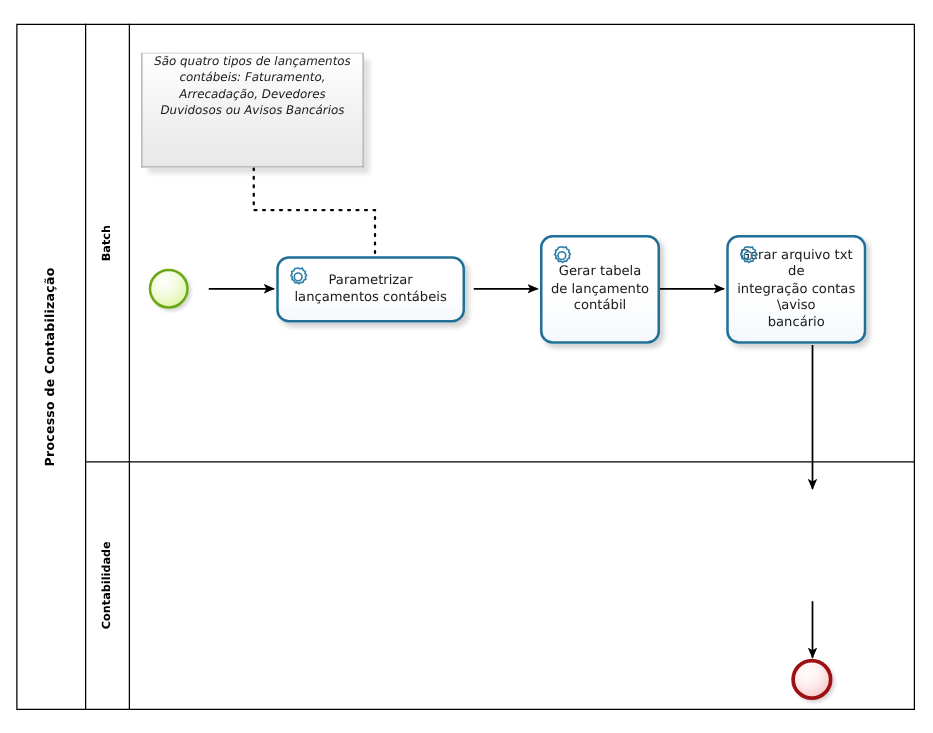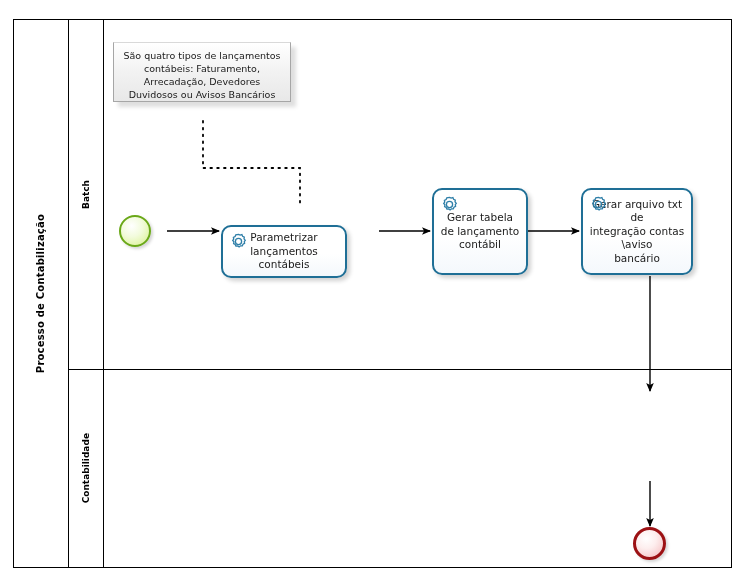--- a/index.html
+++ b/index.html
@@ -125,29 +125,30 @@
     width: 20px;
     height: 20px;
   }
 
   
   .annotation {
     position: absolute;
     left: 113px;
     top: 42px;
     width: 178px;
-    height: 60px;
+    height: 92px;
     box-sizing: border-box;
     border: 1px solid #a6a6a6;
     border-top: 1px solid #d9d9d9;
     background: linear-gradient(to bottom, #ffffff 0%, #f2f2f2 50%, #e8e8e8 100%);
     box-shadow: 5px 5px 4px rgba(0,0,0,0.13);
     display: flex;
-    align-items: flex-end;
-    justify-content: center;
+    align-items: flex-start;
+    justify-content: center;
+    font-style: italic;
   }
   .annotation-text {
     font-size: 9.5px;
     line-height: 13px;
     color: #1a1a1a;
     text-align: center;
     padding: 0 4px;
     font-family: "DejaVu Sans", sans-serif;
   }
 
@@ -201,21 +202,21 @@
 
     <polyline points="203,121 203,168 300,168 300,206" fill="none" stroke="#000000" stroke-width="1.8" stroke-dasharray="1.6 5.2" stroke-linecap="round"></polyline>
   </svg>
 
   <div class="annotation">
     <div class="annotation-text">São quatro tipos de lançamentos contábeis: Faturamento, Arrecadação, Devedores Duvidosos ou Avisos Bancários</div>
   </div>
 
   <div class="event start-event" style="left:119px; top:215px;"></div>
 
-  <div class="task" style="left:221px; top:205px; width:126px; height:53px;margin-top:20px;">
+  <div class="task" style="left:221px; top:205px; width:151px; height:53px;">
     <span class="task-icon">
       <svg viewBox="0 0 20 20" width="20" height="20" xmlns="http://www.w3.org/2000/svg">
         <g fill="none" stroke="#2f7fa8" stroke-width="1.3">
           <circle cx="9.5" cy="9.5" r="3.1"></circle>
           <path d="M9.5 2.4 L11.1 3.1 L12.9 2.6 L13.6 4.3 L15.3 5.1 L15.0 6.9 L16.3 8.2
                    L15.3 9.6 L15.6 11.4 L14.0 12.2 L13.3 13.9 L11.5 13.8 L10.1 14.9
                    L8.7 13.9 L6.9 14.1 L6.2 12.4 L4.6 11.6 L4.9 9.8 L3.7 8.5
                    L4.7 7.1 L4.4 5.3 L6.1 4.6 L6.8 2.9 Z"></path>
         </g>
       </svg>

